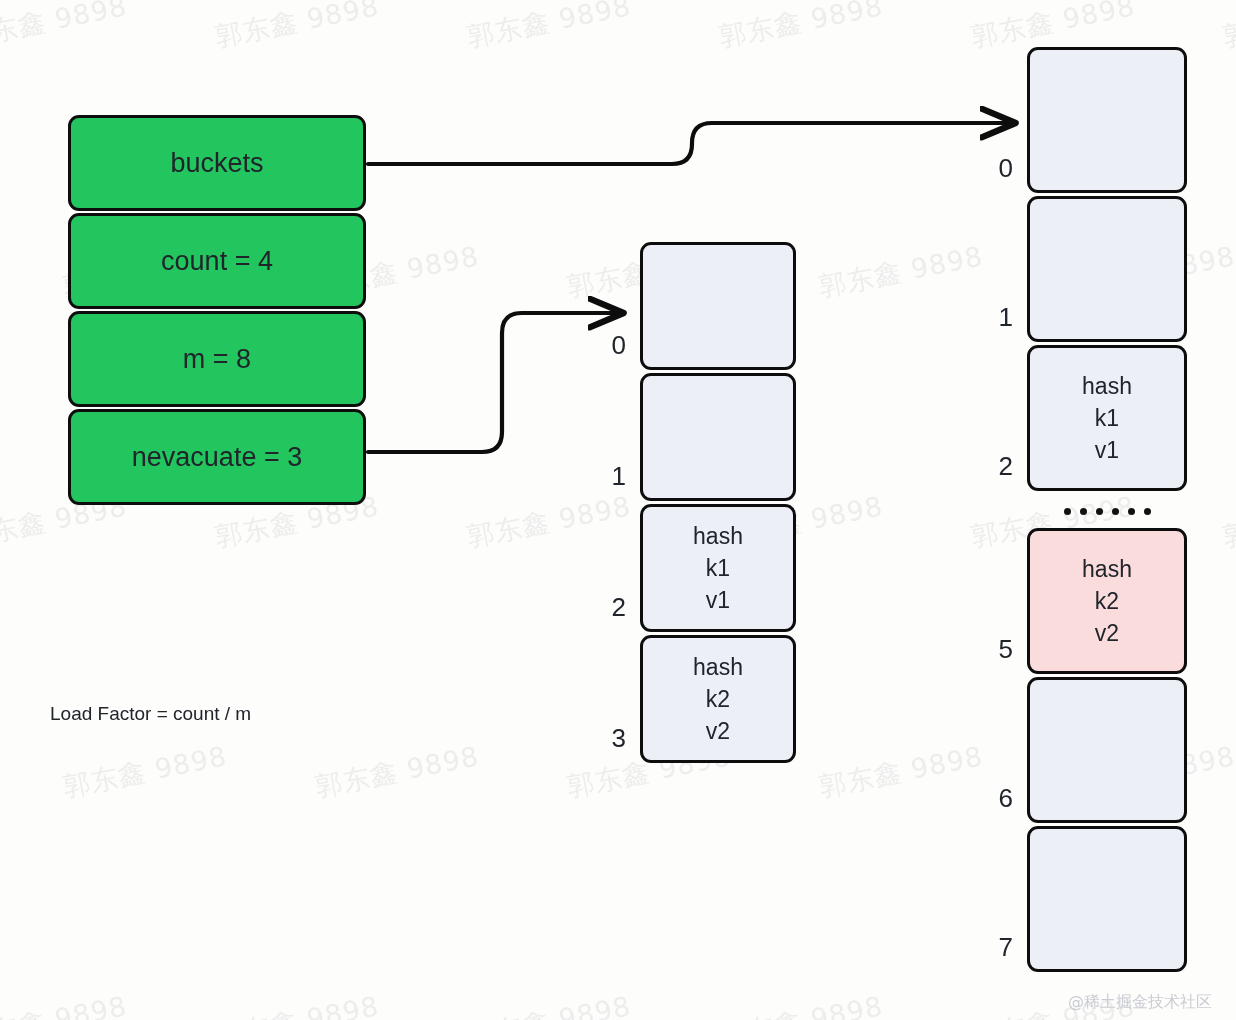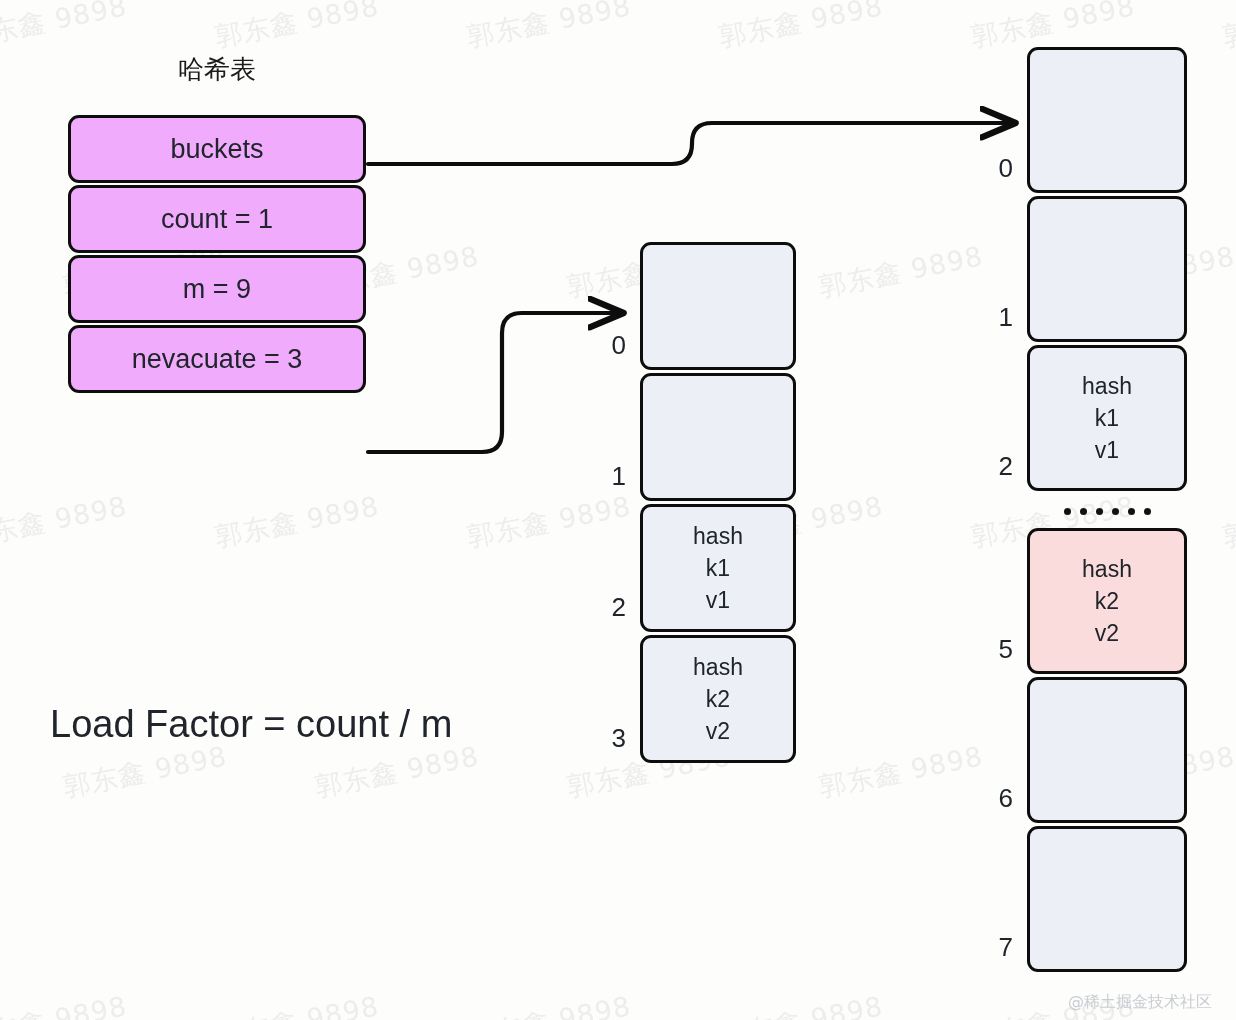--- a/index.html
+++ b/index.html
@@ -59,38 +59,38 @@
     left: 68px;
     top: 52px;
     width: 298px;
     text-align: center;
     font-size: 26px;
     color: #1c1c1c;
     font-family: "DejaVu Sans", "Liberation Sans", sans-serif;
     z-index: 2;
   }
   .struct-box {
-    height: 68px;
+    height: 96px;
     margin-bottom: 2px;
-    background: #f0abfc;
+    background: #22c55e;
     border: 3.5px solid #0d0d0d;
     border-radius: 11px;
     display: flex;
     align-items: center;
     justify-content: center;
     font-size: 27px;
     color: #20242b;
   }
   .struct-box:last-child { margin-bottom: 10px; }
 
   .load-factor {
     position: absolute;
     left: 50px;
     top: 703px;
-    font-size: 38px;
+    font-size: 19px;
     color: #20242b;
     z-index: 2;
     white-space: nowrap;
   }
 
   
   .array-col {
     position: absolute;
     z-index: 2;
   }
@@ -197,31 +197,30 @@
       <marker id="arrowhead" markerWidth="10" markerHeight="10" refX="8.2" refY="4" orient="auto" markerUnits="strokeWidth">
         <path d="M0.5,0.6 L8.6,4 L0.5,7.4" fill="none" stroke="#0d0d0d" stroke-width="1.5" stroke-linecap="round" stroke-linejoin="round"></path>
       </marker>
     </defs>
 
     <path d="M368,164 L672,164 Q692,164 692,144 L692,143 Q692,123 712,123 L1014,123" fill="none" stroke="#0d0d0d" stroke-width="4.2" stroke-linecap="round" stroke-linejoin="round" marker-end="url(#arrowhead)"></path>
 
     <path d="M368,452 L482,452 Q502,452 502,432 L502,333 Q502,313 522,313 L622,313" fill="none" stroke="#0d0d0d" stroke-width="4.2" stroke-linecap="round" stroke-linejoin="round" marker-end="url(#arrowhead)"></path>
   </svg>
 
-  <div class="struct-title">哈希表</div>
 
   <div class="struct-col" id="struct-col">
       <div class="struct-box">
         <span>buckets</span>
       </div>
       <div class="struct-box">
-        <span>count = 1</span>
-      </div>
-      <div class="struct-box">
-        <span>m = 9</span>
+        <span>count = 4</span>
+      </div>
+      <div class="struct-box">
+        <span>m = 8</span>
       </div>
       <div class="struct-box">
         <span>nevacuate = 3</span>
       </div>
     </div>
 
   <div class="load-factor">Load Factor = count / m</div>
 
   <div class="array-col mid" id="old-array">
       <div class="slot-wrap">

